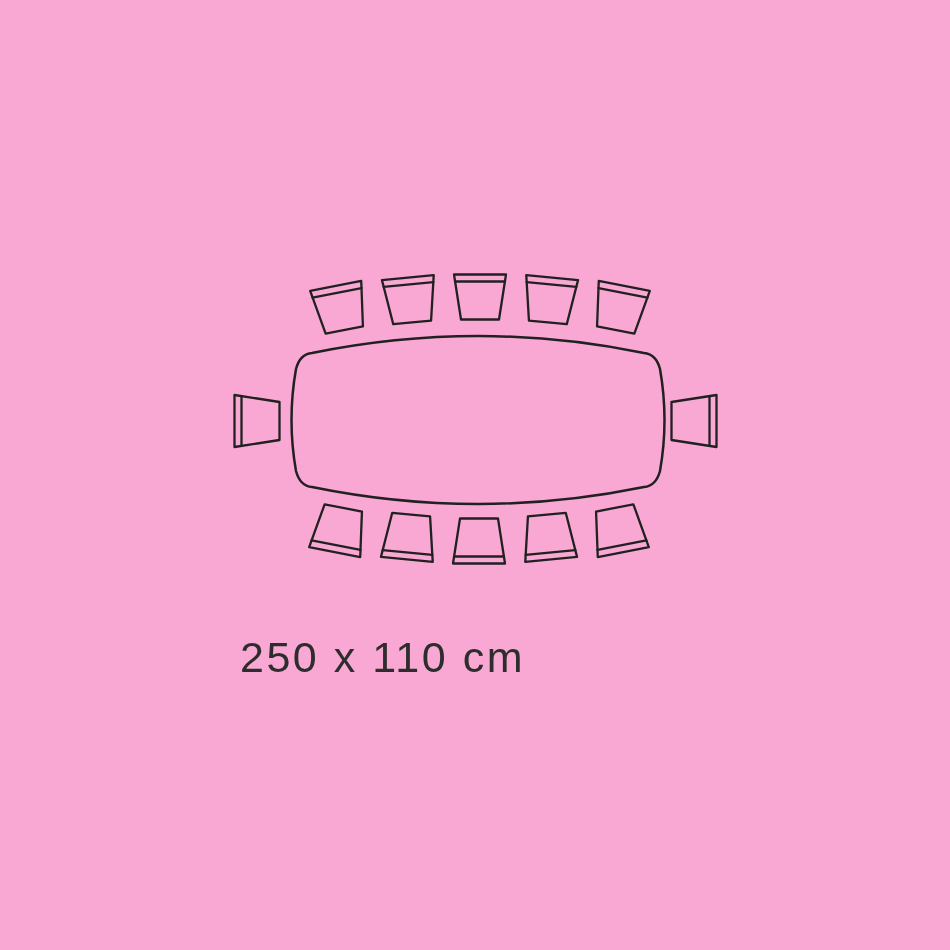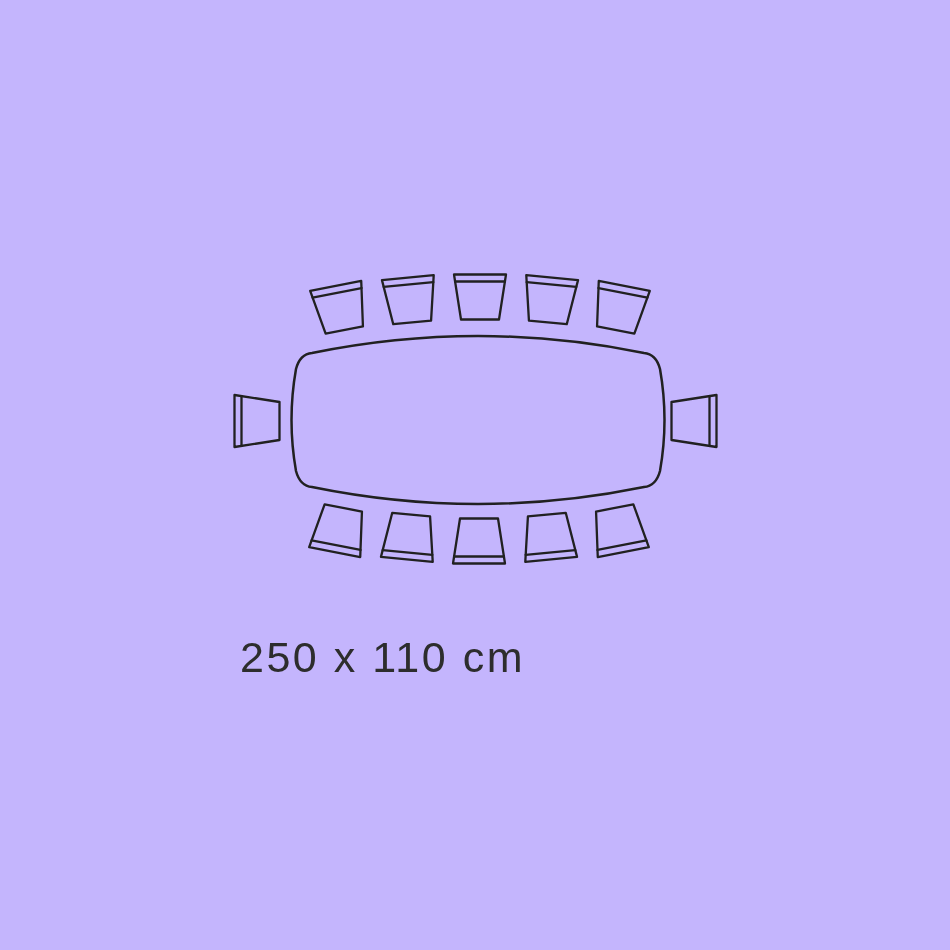--- a/index.html
+++ b/index.html
@@ -4,21 +4,21 @@
 <style>
   html, body {
     margin: 0;
     padding: 0;
     background: #ffffff;
   }
   .canvas {
     position: relative;
     width: 950px;
     height: 950px;
-    background: #c4b5fd;
+    background: #f9a8d4;
     overflow: hidden;
     font-family: "Liberation Sans", sans-serif;
   }
   .diagram-svg {
     position: absolute;
     left: 0;
     top: 0;
     width: 950px;
     height: 950px;
     display: block;

